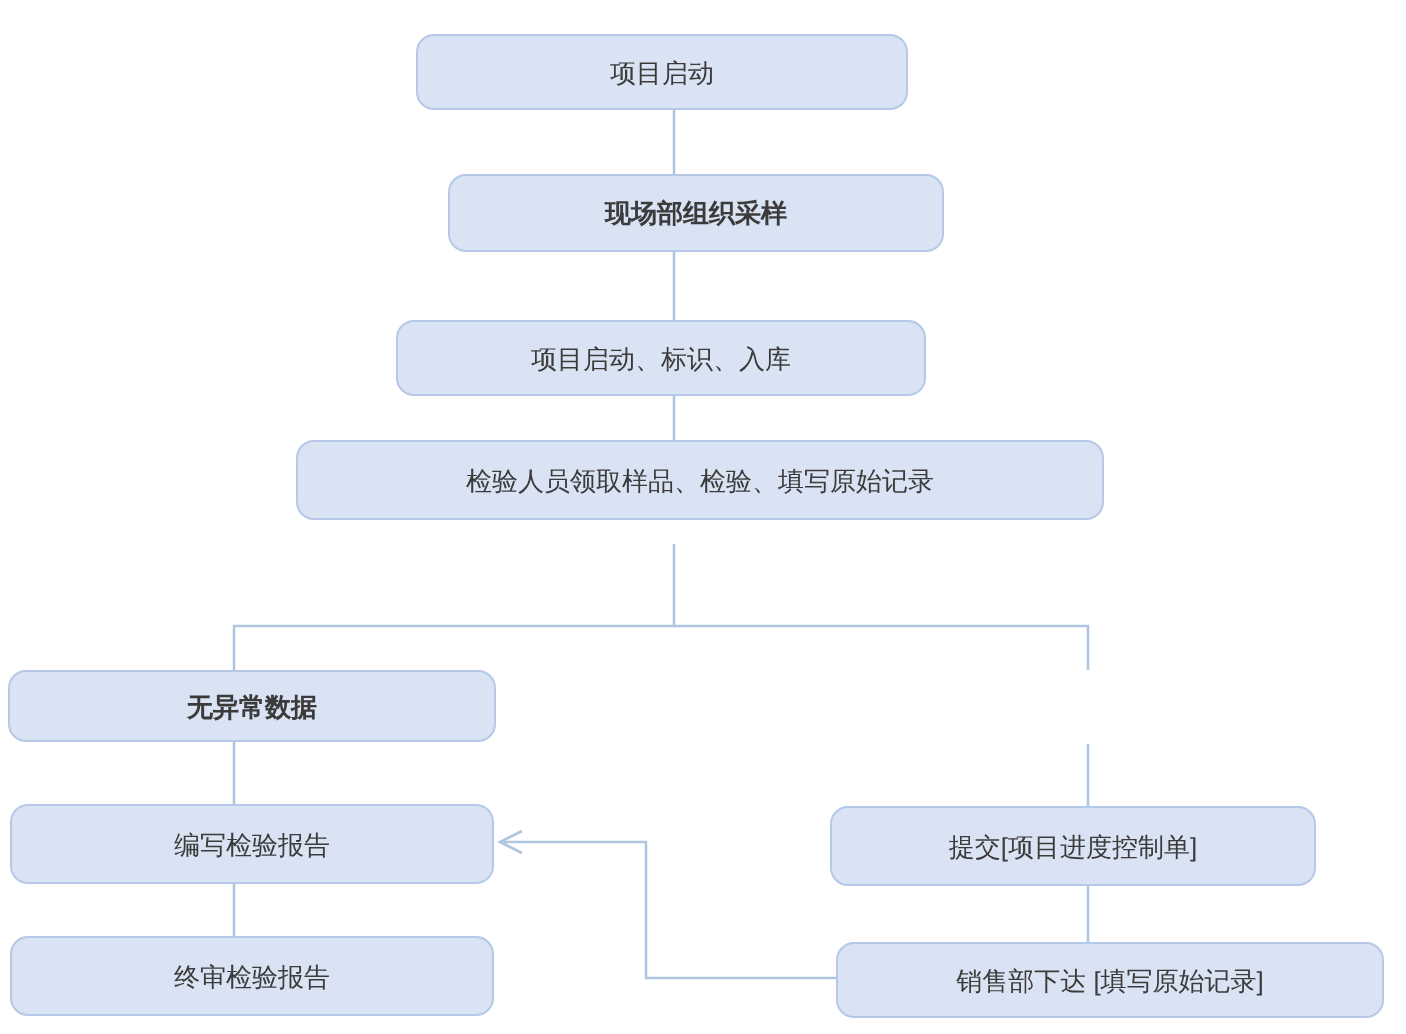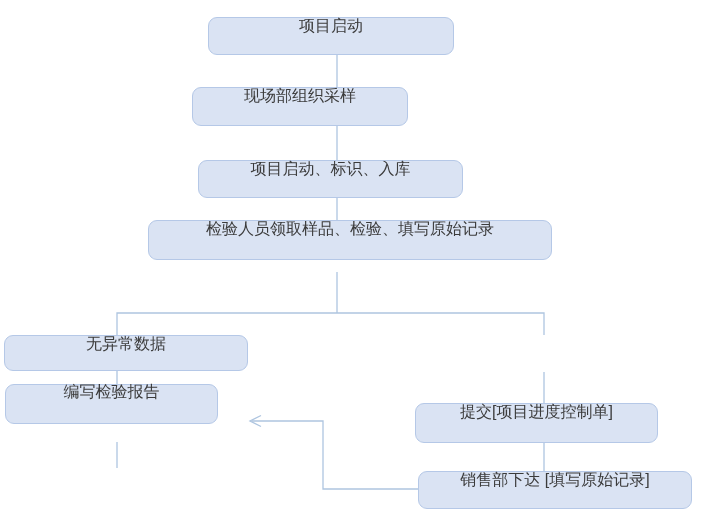--- a/index.html
+++ b/index.html
@@ -17,25 +17,26 @@
   }
   .connectors {
     position: absolute;
     left: 0;
     top: 0;
   }
   .node {
     position: absolute;
     box-sizing: border-box;
     display: flex;
+    align-items: center;
     justify-content: center;
     background: #dae3f3;
     border: 1px solid #b5c8e7;
     border-radius: 9px;
-    font-size: 16px;
+    font-size: 13px;
     color: #3b3b3b;
     white-space: nowrap;
     text-align: center;
   }
   .node span { line-height: 1; }
 </style>
 </head>
 <body>
 
 <div class="canvas">
@@ -53,43 +54,46 @@
       <path d="M544 443 L544 471"></path>
       <path d="M418 489 L323 489 L323 421 L252 421"></path>
       <polyline points="261,415.5 250,421 261,426.5"></polyline>
     </g>
   </svg>
 
   <div class="node" style="left:208px; top:17px;  width:246px; height:38px;">
     <span>项目启动</span>
   </div>
 
-  <div class="node" style="left:192px; top:87px;  width:216px; height:39px;">
+  <div class="node" style="left:224px; top:87px;  width:248px; height:39px;font-weight:bold;">
     <span>现场部组织采样</span>
   </div>
 
   <div class="node" style="left:198px; top:160px; width:265px; height:38px;">
     <span>项目启动、标识、入库</span>
   </div>
 
   <div class="node" style="left:148px; top:220px; width:404px; height:40px;">
     <span>检验人员领取样品、检验、填写原始记录</span>
   </div>
 
-  <div class="node" style="left:4px;   top:335px; width:244px; height:36px;">
+  <div class="node" style="left:4px;   top:335px; width:244px; height:36px;font-weight:bold;">
     <span>无异常数据</span>
   </div>
 
 
-  <div class="node" style="left:5px;   top:384px; width:213px; height:40px;font-family:Liberation Mono, monospace;">
+  <div class="node" style="left:5px;   top:402px; width:242px; height:40px;">
     <span>编写检验报告</span>
   </div>
 
   <div class="node" style="left:415px; top:403px; width:243px; height:40px;">
     <span>提交[项目进度控制单]</span>
   </div>
 
+  <div class="node" style="left:5px;   top:468px; width:242px; height:40px;">
+    <span>终审检验报告</span>
+  </div>
 
   <div class="node" style="left:418px; top:471px; width:274px; height:38px;">
     <span>销售部下达 [填写原始记录]</span>
   </div>
 
 </div>
 
 </body></html>

